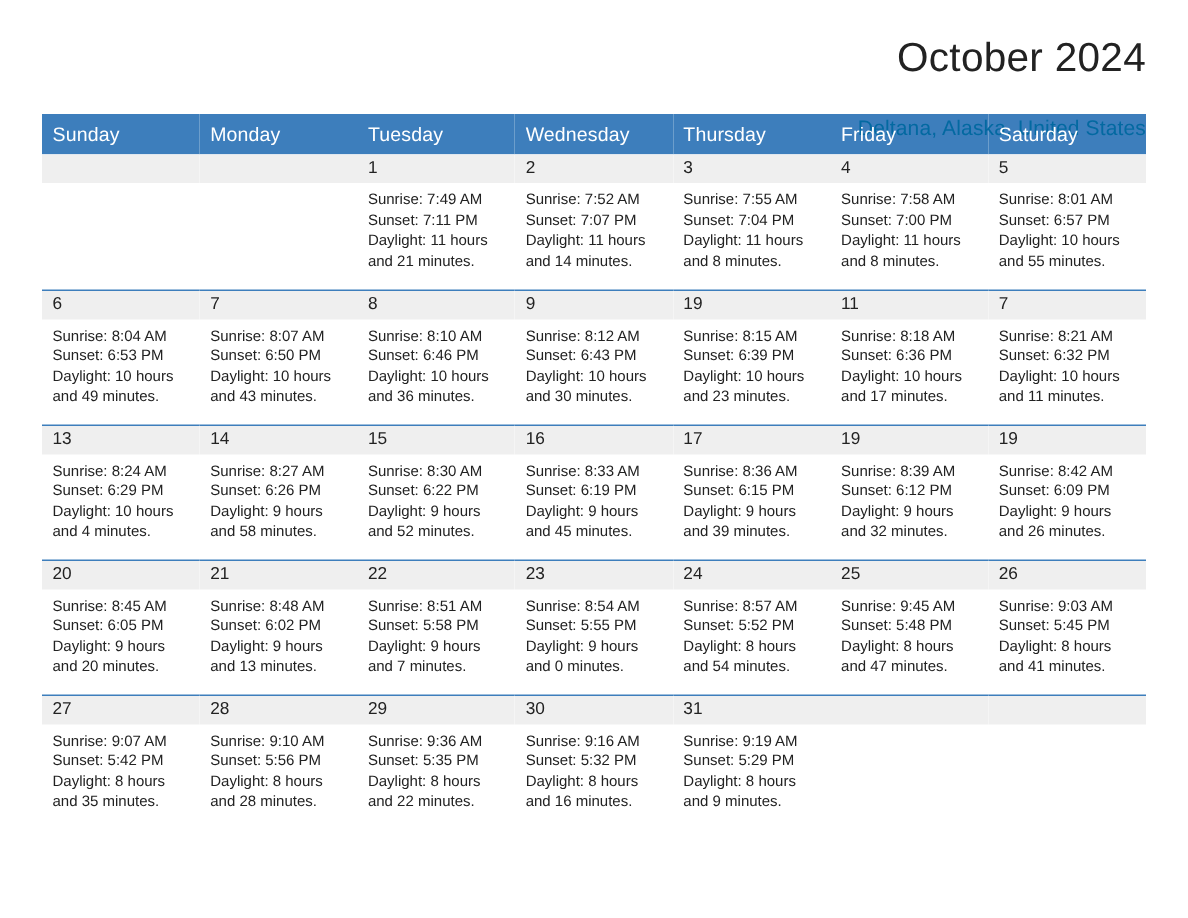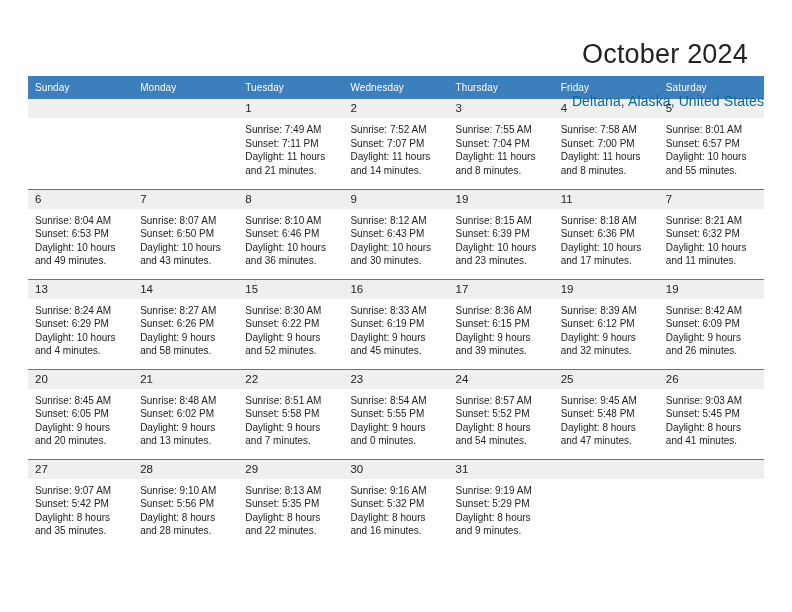--- a/index.html
+++ b/index.html
@@ -69,40 +69,40 @@
 
   .titleblock {
     text-align: right;
     flex: 1 1 auto;
   }
   .cal-title {
     font-size: 27px;
     color: #222222;
     line-height: 1.05;
     font-weight: normal;
-    margin: 16px;
+    margin: 0;
     letter-spacing: 0.2px;
   }
   .cal-subtitle {
     font-size: 14px;
     color: #0369a1;
     margin-top: 25px;
     letter-spacing: 0.1px;
   }
 
   
   .calendar {
     width: 736px;
     border-collapse: collapse;
     table-layout: fixed;
   }
   .calendar th {
     background: #3d7ebc;
     color: #ffffff;
-    font-size: 10px;
+    font-size: 13px;
     font-weight: normal;
     text-align: left;
     padding: 6px 0 6px 7px;
     letter-spacing: 0.1px;
     height: 20px;
     box-sizing: border-box;
   }
 
   .calendar td {
     vertical-align: top;
@@ -494,21 +494,21 @@
                 <div>Sunset: 5:56 PM</div>
                 <div>Daylight: 8 hours</div>
                 <div>and 28 minutes.</div>
               </div>
             </div>
           </td>
           <td>
             <div class="cell-inner">
               <div class="daynum">29</div>
               <div class="detail">
-                <div>Sunrise: 8:13 AM</div>
+                <div>Sunrise: 9:36 AM</div>
                 <div>Sunset: 5:35 PM</div>
                 <div>Daylight: 8 hours</div>
                 <div>and 22 minutes.</div>
               </div>
             </div>
           </td>
           <td>
             <div class="cell-inner">
               <div class="daynum">30</div>
               <div class="detail">

